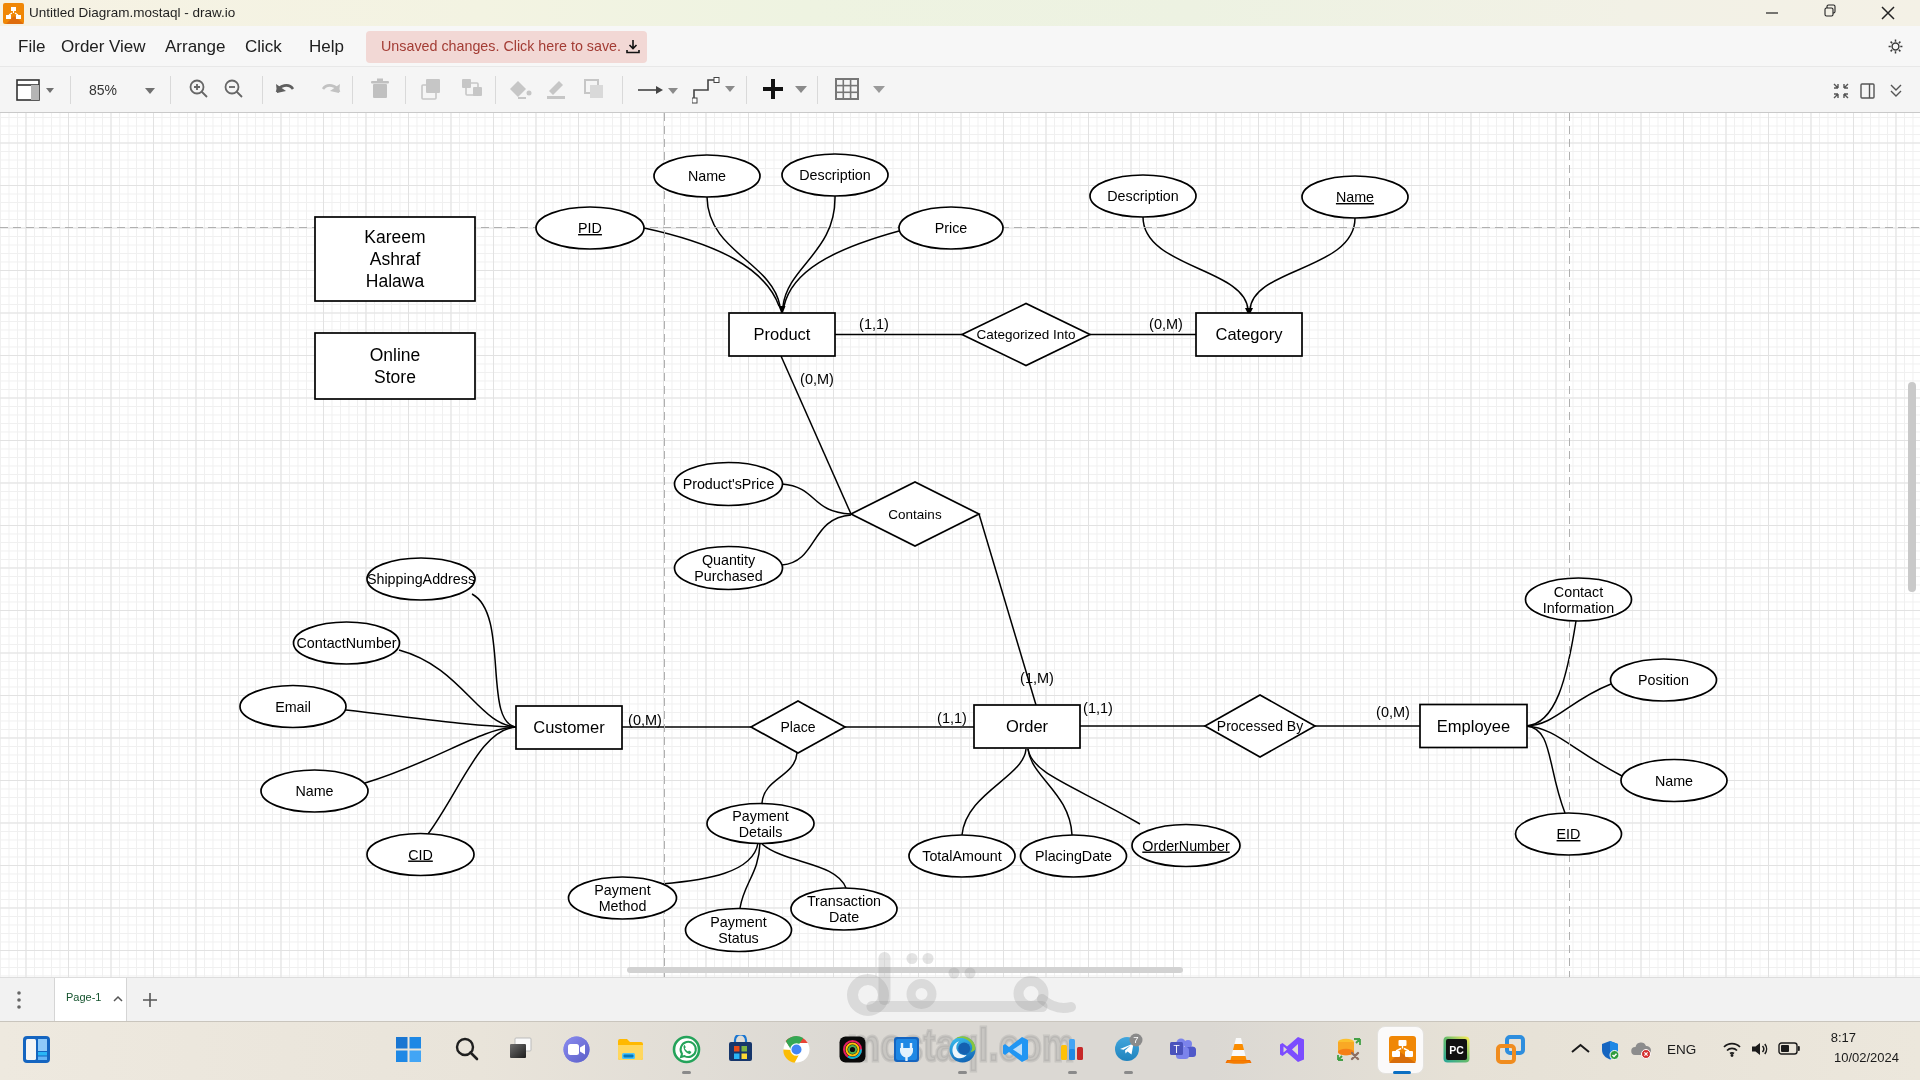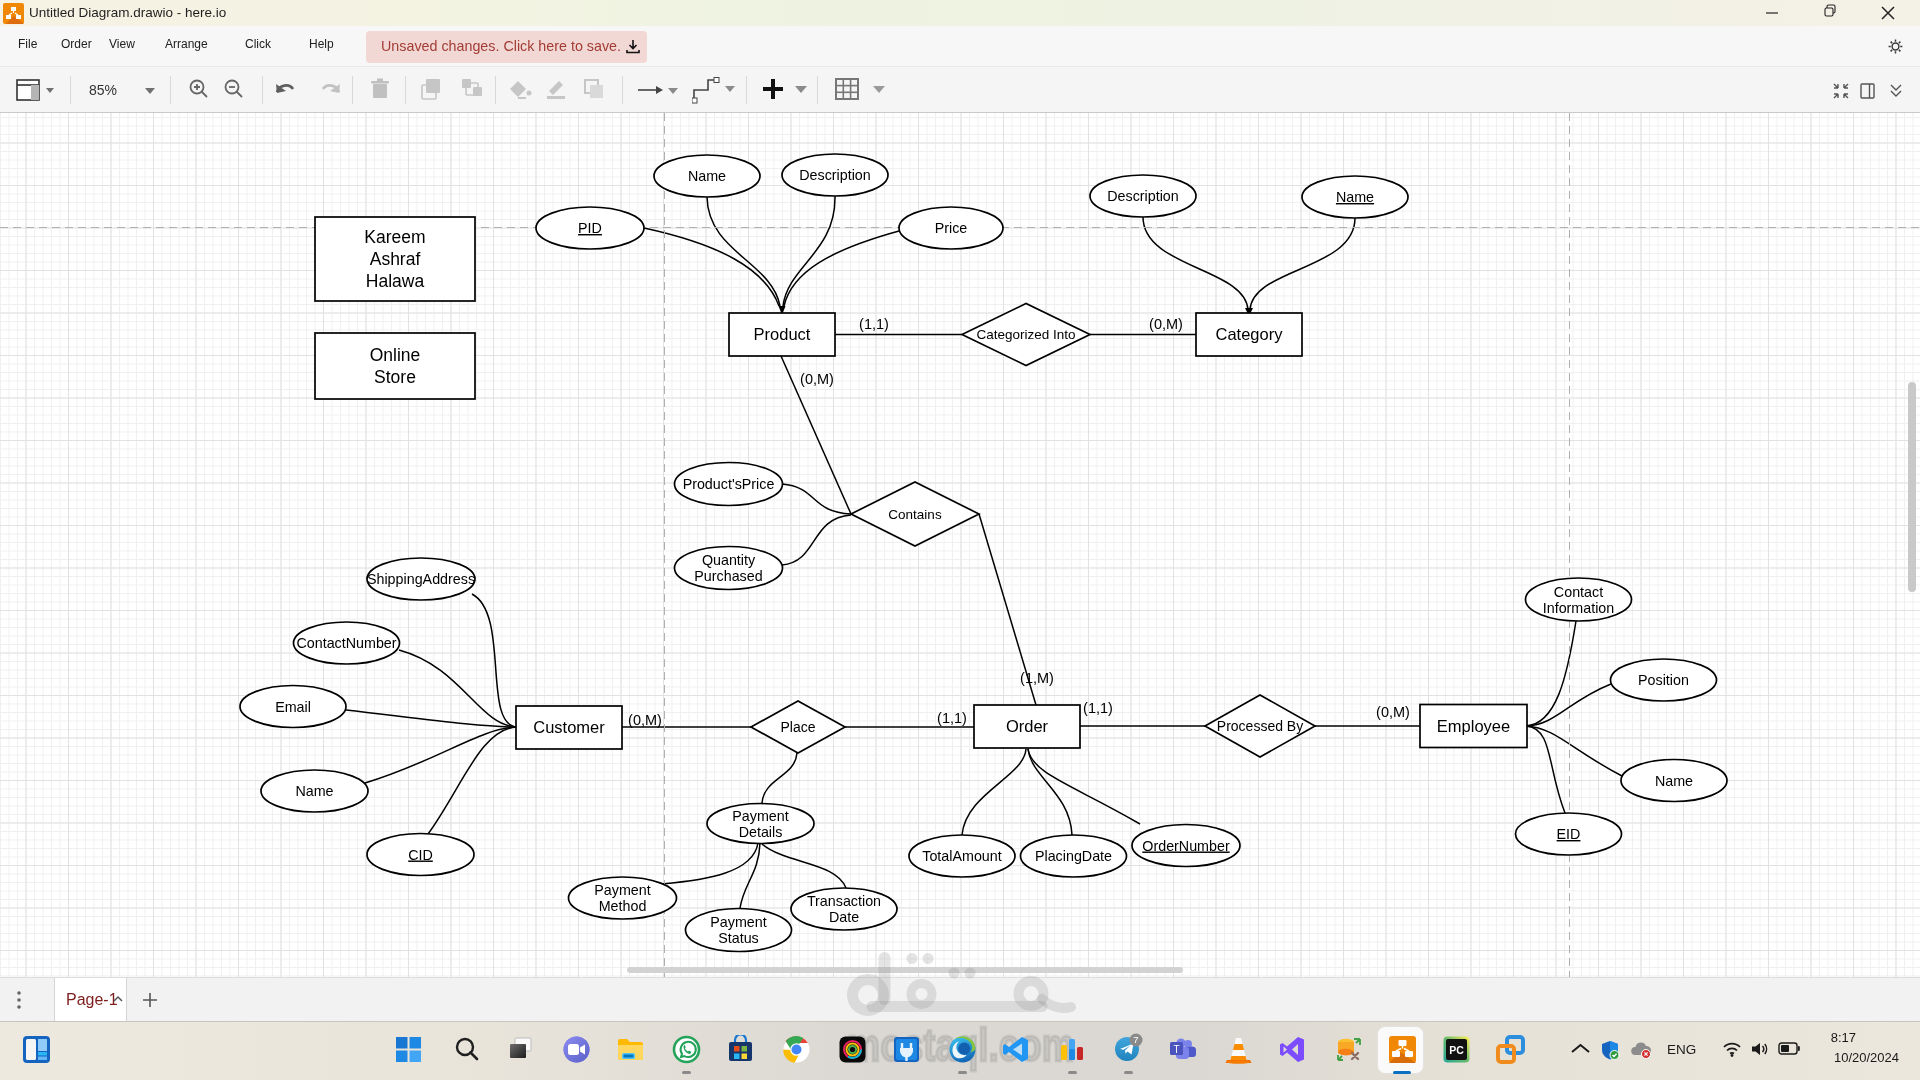--- a/index.html
+++ b/index.html
@@ -3,21 +3,21 @@
 <style>
 * { margin:0; padding:0; box-sizing:border-box; }
 html,body { width:1920px; height:1080px; overflow:hidden;
   font-family:"Liberation Sans", sans-serif; }
 .abs { position:absolute; }
 #titlebar { position:absolute; left:0; top:0; width:1920px; height:26px;
   background:linear-gradient(90deg,#f6f2e4 0%,#f3f3e2 25%,#eef3e1 42%,#edf2e2 62%,#f2f1e6 85%,#f4f1e6 100%); }
 #title-text { position:absolute; left:29px; top:5px; font-size:13.5px; color:#1f1f1f; }
 #menubar { position:absolute; left:0; top:26px; width:1920px; height:41px;
   background:#f7f7f7; border-bottom:1px solid #e8e8e8; }
-.menu { position:absolute; top:37px; font-size:12px; color:#202020; }
+.menu { position:absolute; top:37px; font-size:17px; color:#202020; }
 #toolbar { position:absolute; left:0; top:67px; width:1920px; height:46px;
   background:#f5f5f5; border-bottom:1px solid #c9c9c9; }
 .sep { position:absolute; top:76px; width:1px; height:28px; background:#d9d9d9; }
 #canvas { position:absolute; left:0; top:113px; width:1920px; height:864px;
   background-color:#ffffff;
   background-image:
     linear-gradient(to right,#e2e2e2 1px,transparent 1px),
     linear-gradient(to bottom,#e2e2e2 1px,transparent 1px),
     linear-gradient(to right,#f0f0f0 1px,transparent 1px),
     linear-gradient(to bottom,#f0f0f0 1px,transparent 1px);
@@ -171,21 +171,21 @@
 
 <div id="titlebar"></div>
 <svg class="abs" style="left:3px;top:3px" width="21" height="21" viewBox="0 0 21 21">
   <rect width="21" height="21" rx="2" fill="#f08705"></rect>
   <path d="M3 21 L11 13 L21 21 Z" fill="#df6c0c"></path>
   <rect x="8" y="4" width="5" height="4" fill="#fff"></rect>
     <rect x="3" y="12" width="5" height="4" fill="#fff"></rect>
     <rect x="13" y="12" width="5" height="4" fill="#fff"></rect>
   <path d="M10.5 8 V10 M6 12 L9 10 M15 12 L12 10" stroke="#fff" stroke-width="1.2" fill="none"></path>
 </svg>
-<div id="title-text">Untitled Diagram.drawio - here.io</div>
+<div id="title-text">Untitled Diagram.mostaql - draw.io</div>
 <svg class="abs" style="left:1754px;top:0" width="160" height="26">
   <line x1="12" y1="13" x2="24" y2="13" stroke="#222" stroke-width="1.2"></line>
   <rect x="71" y="8" width="8" height="8" rx="1.5" fill="none" stroke="#222" stroke-width="1.1"></rect>
   <path d="M 73,8 V 6.5 a1.5,1.5 0 0 1 1.5,-1.5 h5 a1.5,1.5 0 0 1 1.5,1.5 v5 a1.5,1.5 0 0 1 -1.5,1.5 H 79" fill="none" stroke="#222" stroke-width="1.1"></path>
   <path d="M 128,7 L 140,19 M 140,7 L 128,19" stroke="#222" stroke-width="1.45"></path>
 </svg>
 
 <div id="menubar"></div>
 <div class="menu" style="left:18px">File</div>
 <div class="menu" style="left:61px">Order</div>
@@ -293,21 +293,21 @@
   <path d="M58 2 L63 7 L68 2 M58 8 L63 13 L68 8"></path>
 </svg>
 
 <div id="footer">
   <div id="pagetab"></div>
   <svg class="abs" style="left:16px;top:12px" width="6" height="20">
       <circle cx="3" cy="3" r="1.8" fill="#666"></circle>
       <circle cx="3" cy="10" r="1.8" fill="#666"></circle>
       <circle cx="3" cy="17" r="1.8" fill="#666"></circle>
     </svg>
-  <div class="abs" style="left:66px;top:13px;font-size:16px;color:#7f1d1d">Page-1</div>
+  <div class="abs" style="left:66px;top:13px;font-size:11px;color:#14532d">Page-1</div>
   <svg class="abs" style="left:112px;top:17px" width="12" height="8">
       <path d="M2 6 L6 2 L10 6" stroke="#555" stroke-width="1.5" fill="none"></path>
     </svg>
   <svg class="abs" style="left:142px;top:14px" width="16" height="16">
       <path d="M8 1 V15 M1 8 H15" stroke="#555" stroke-width="1.6"></path>
     </svg>
 </div>
 
 <div id="taskbar"></div>
 <div id="watermark">
@@ -526,13 +526,13 @@
 <svg class="abs" style="left:1750px;top:1041px" width="20" height="16" viewBox="0 0 20 16">
     <path d="M2 5.5 H5.5 L10 2 V14 L5.5 10.5 H2 Z" fill="#1a1a1a"></path>
     <path d="M12.5 5 a4.5 4.5 0 0 1 0 6 M14.8 3 a8 8 0 0 1 0 10" stroke="#1a1a1a" stroke-width="1.5" fill="none"></path>
   </svg>
 <svg class="abs" style="left:1778px;top:1042px" width="22" height="13" viewBox="0 0 22 13">
     <rect x="1" y="1" width="18" height="11" rx="2.5" fill="none" stroke="#1a1a1a" stroke-width="1.4"></rect>
     <rect x="19.8" y="4" width="2" height="5" rx="1" fill="#1a1a1a"></rect>
     <rect x="3" y="3" width="8" height="7" rx="1" fill="#1a1a1a"></rect>
   </svg>
 <div class="abs" style="left:1800px;top:1030px;width:56px;text-align:right;font-size:13px;color:#1a1a1a;">8:17</div>
-<div class="abs" style="left:1806px;top:1050px;width:93px;text-align:right;font-size:13px;color:#1a1a1a;">10/20/2024</div>
+<div class="abs" style="left:1806px;top:1050px;width:93px;text-align:right;font-size:13px;color:#1a1a1a;">10/02/2024</div>
 
 </body></html>

